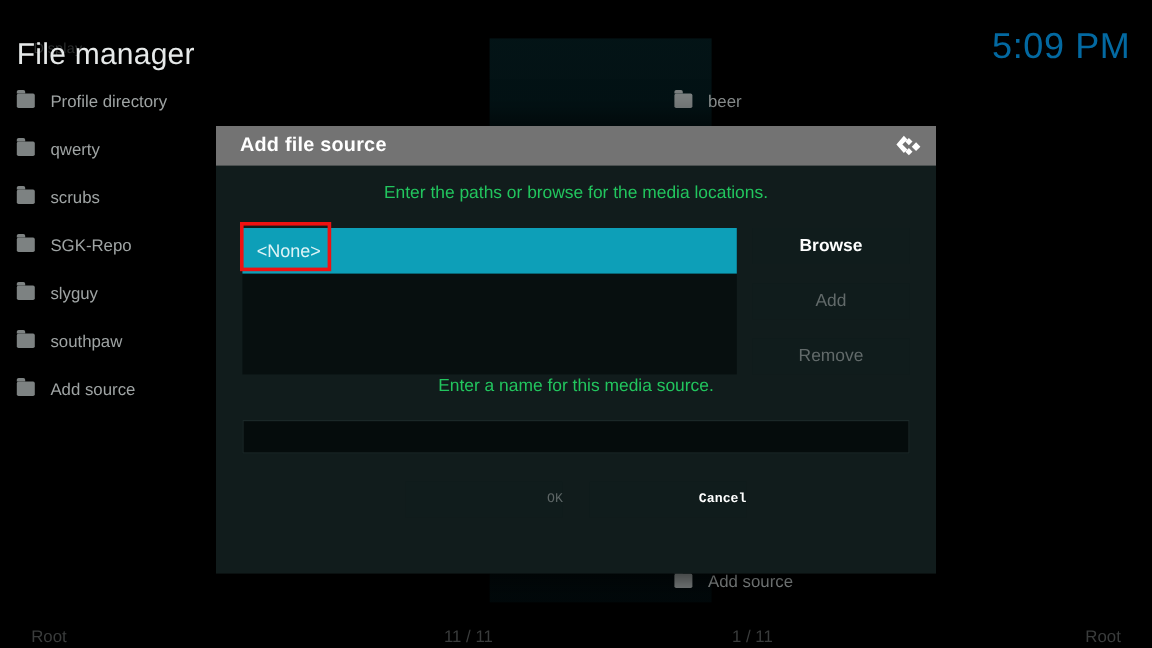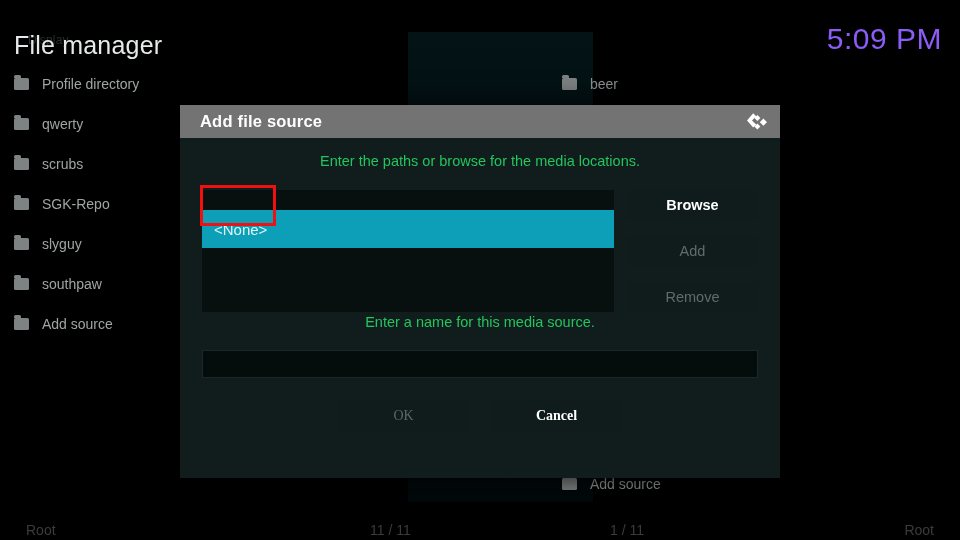--- a/index.html
+++ b/index.html
@@ -14,21 +14,21 @@
   #bg-screen{ position:absolute; inset:0; background:#000; }
 
   .bg-center-glow{
     position:absolute; left:408px; top:32px; width:185px; height:470px;
     background:linear-gradient(180deg,#04171a 0%, #031013 45%, #020a0c 100%);
     opacity:.85;
   }
 
   #clock{
     position:absolute; right:18px; top:22px;
-    font-size:30px; color:#8b5cf6; letter-spacing:.5px;
+    font-size:30px; color:#0369a1; letter-spacing:.5px;
   }
 
   #page-title{
     position:absolute; left:14px; top:31px;
     font-size:25px; color:#e6e9e9; letter-spacing:.2px;
   }
   #page-title-ghost{
     position:absolute; left:28px; top:33px;
     font-size:12px; color:#2a2c2c; letter-spacing:.2px;text-align:center;
   }
@@ -92,21 +92,21 @@
 
   .paths-area{
     position:absolute; left:22px; top:52px; width:556px; height:122px;
   }
   .paths-listbox{
     position:absolute; left:0; top:0; width:412px; height:122px;
     background:#070f0f;
   }
   .path-selected{
     position:absolute; left:0; top:0; width:412px; height:38px;
-    background:#0d9fb8; display:flex; align-items:center; padding-left:12px;margin-top:20px;
+    background:#0d9fb8; display:flex; align-items:center; padding-left:12px;
   }
   .path-selected .txt{ font-size:15px; color:#dff4f7; }
 
   .side-buttons{ position:absolute; right:0; top:0; width:131px; }
   .btn{
     width:131px; height:30px; margin-bottom:16px;
     background:#101c1c; border:none;
     display:flex; align-items:center; justify-content:center;
     font-family:"Liberation Sans", sans-serif;
     font-size:14.5px; font-weight:bold; color:#ffffff;
@@ -118,22 +118,22 @@
     position:absolute; left:22px; top:212px; width:556px; height:28px;
     background:#050c0c; border:1px solid #1b2828;
   }
 
   .footer-buttons{
     position:absolute; left:0; right:0; top:263px;
     display:flex; justify-content:center; gap:22px;
   }
   .fbtn{
     width:131px; height:30px; background:#101c1c; border:none;
-    font-family:Liberation Serif, serif;
-    font-size:14px; font-weight:bold; color:#ffffff; cursor:pointer;
+    font-family:Liberation Mono, monospace;
+    font-size:11px; font-weight:bold; color:#ffffff; cursor:pointer;text-align:right;
   }
   .fbtn.disabled{ color:#5e6666; font-weight:normal; }
 
   
   #annotation-box{
     position:absolute; left:200px; top:185px; width:76px; height:41px;
     border:3px solid #ef1111; pointer-events:none;
   }
 </style>
 </head>

